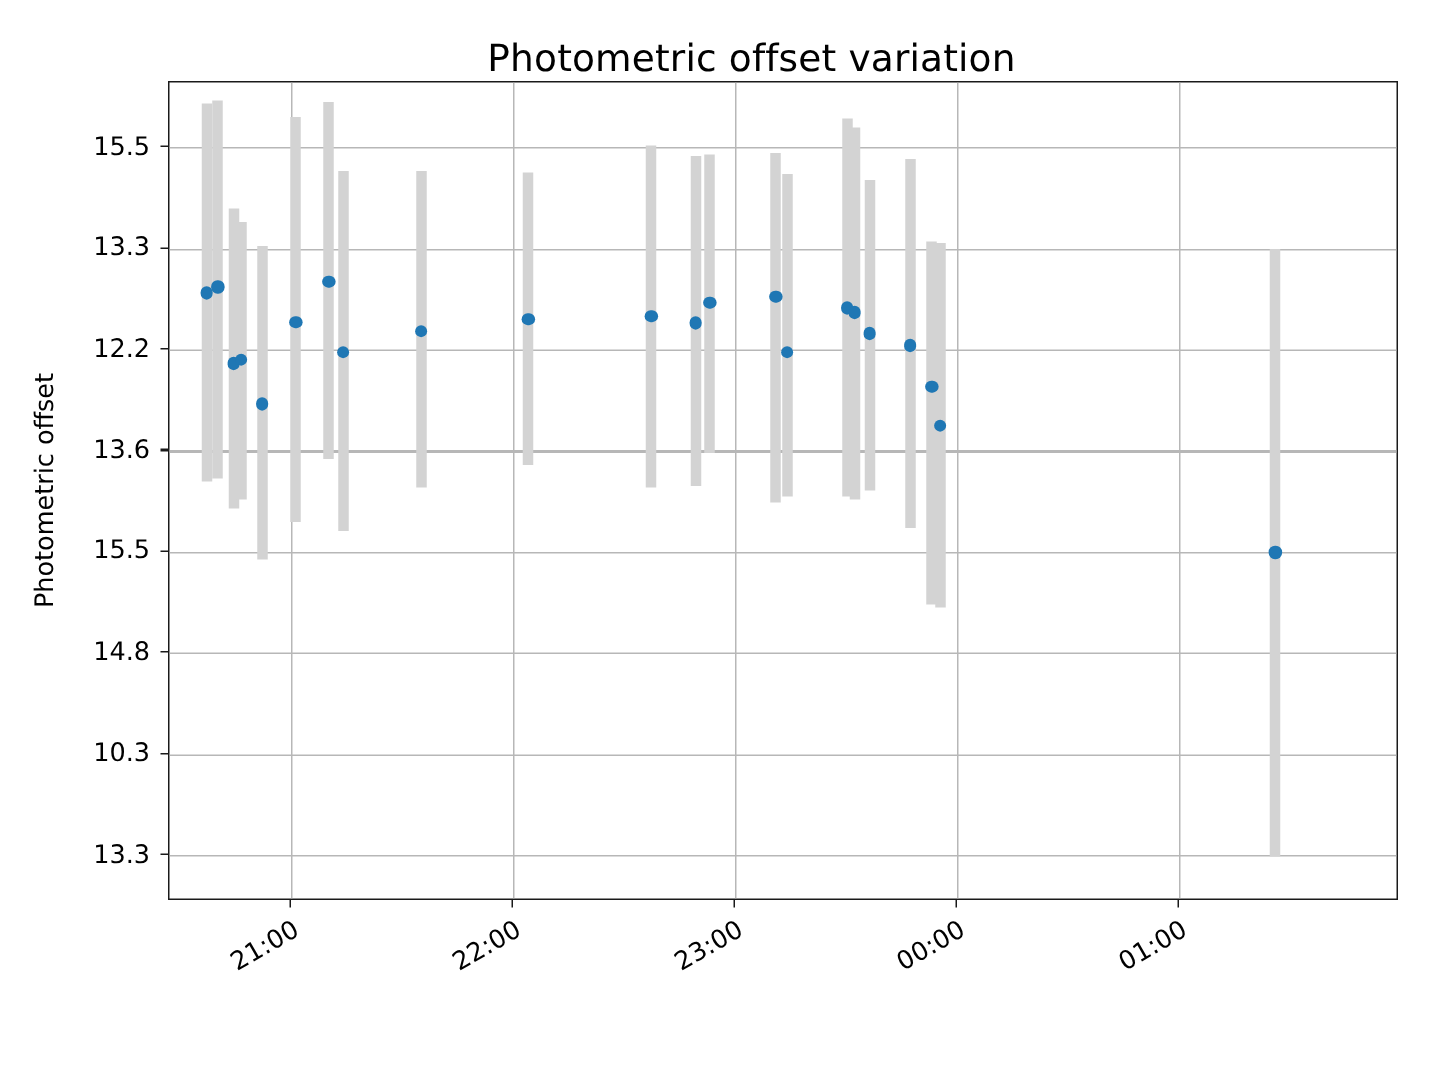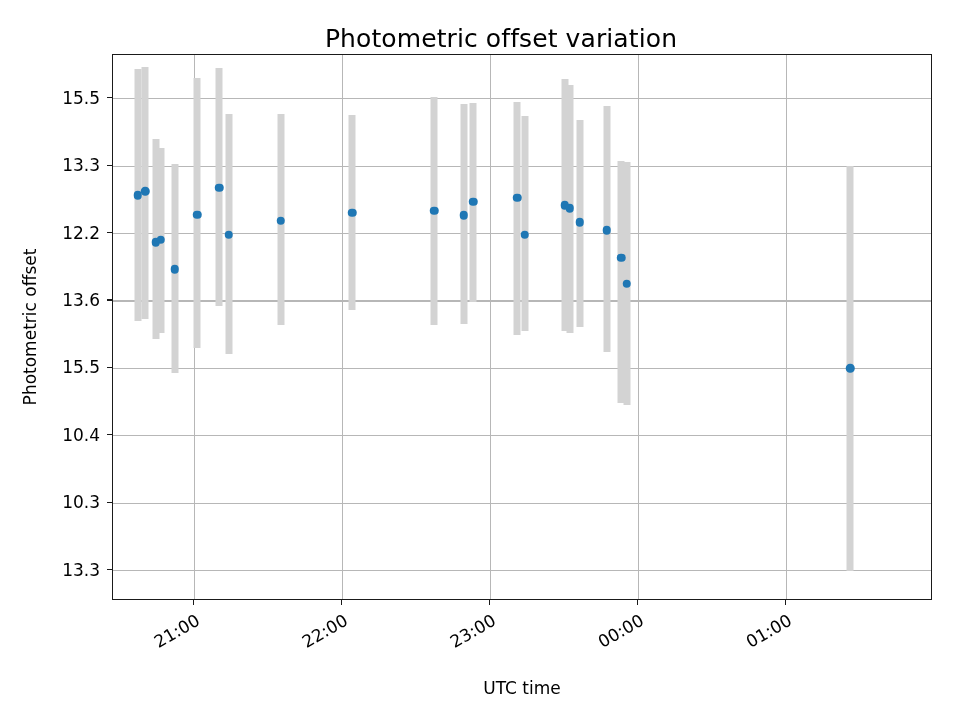--- a/index.html
+++ b/index.html
@@ -201,21 +201,21 @@
         <div class="marker" style="left: 737.408px; top: 313.444px; background: rgb(31, 119, 180);"></div>
       </div>
   </div>
 
   <div id="yaxis-layer">
       <div class="ytick-mark" style="left: 107px; top: 569.017px;"></div>
       <div class="ytick-label" style="right: 860px; top: 569.667px;">13.3</div>
       <div class="ytick-mark" style="left: 107px; top: 501.609px;"></div>
       <div class="ytick-label" style="right: 860px; top: 502.259px;">10.3</div>
       <div class="ytick-mark" style="left: 107px; top: 434.202px;"></div>
-      <div class="ytick-label" style="right: 860px; top: 434.852px;">10.4</div>
+      <div class="ytick-label" style="right: 860px; top: 434.852px;">14.8</div>
       <div class="ytick-mark" style="left: 107px; top: 366.794px;"></div>
       <div class="ytick-label" style="right: 860px; top: 367.444px;">15.5</div>
       <div class="ytick-mark" style="left: 107px; top: 299.387px;"></div>
       <div class="ytick-label" style="right: 860px; top: 300.037px;">13.6</div>
       <div class="ytick-mark" style="left: 107px; top: 231.98px;"></div>
       <div class="ytick-label" style="right: 860px; top: 232.63px;">12.2</div>
       <div class="ytick-mark" style="left: 107px; top: 164.572px;"></div>
       <div class="ytick-label" style="right: 860px; top: 165.222px;">13.3</div>
       <div class="ytick-mark" style="left: 107px; top: 97.1648px;"></div>
       <div class="ytick-label" style="right: 860px; top: 97.8148px;">15.5</div>
@@ -229,15 +229,14 @@
       <div class="xtick-label" style="left: 131.408px; width: 62px;">21:00</div>
       <div class="xtick-mark" style="left: 340.772px;"></div>
       <div class="xtick-label" style="left: 279.422px; width: 62px;">22:00</div>
       <div class="xtick-mark" style="left: 488.787px;"></div>
       <div class="xtick-label" style="left: 427.437px; width: 62px;">23:00</div>
       <div class="xtick-mark" style="left: 636.801px;"></div>
       <div class="xtick-label" style="left: 575.451px; width: 62px;">00:00</div>
       <div class="xtick-mark" style="left: 784.816px;"></div>
       <div class="xtick-label" style="left: 723.466px; width: 62px;">01:00</div>
     </div>
-  <div id="xlabel">UTC time</div>
 
 </div>
 
 </body></html>

